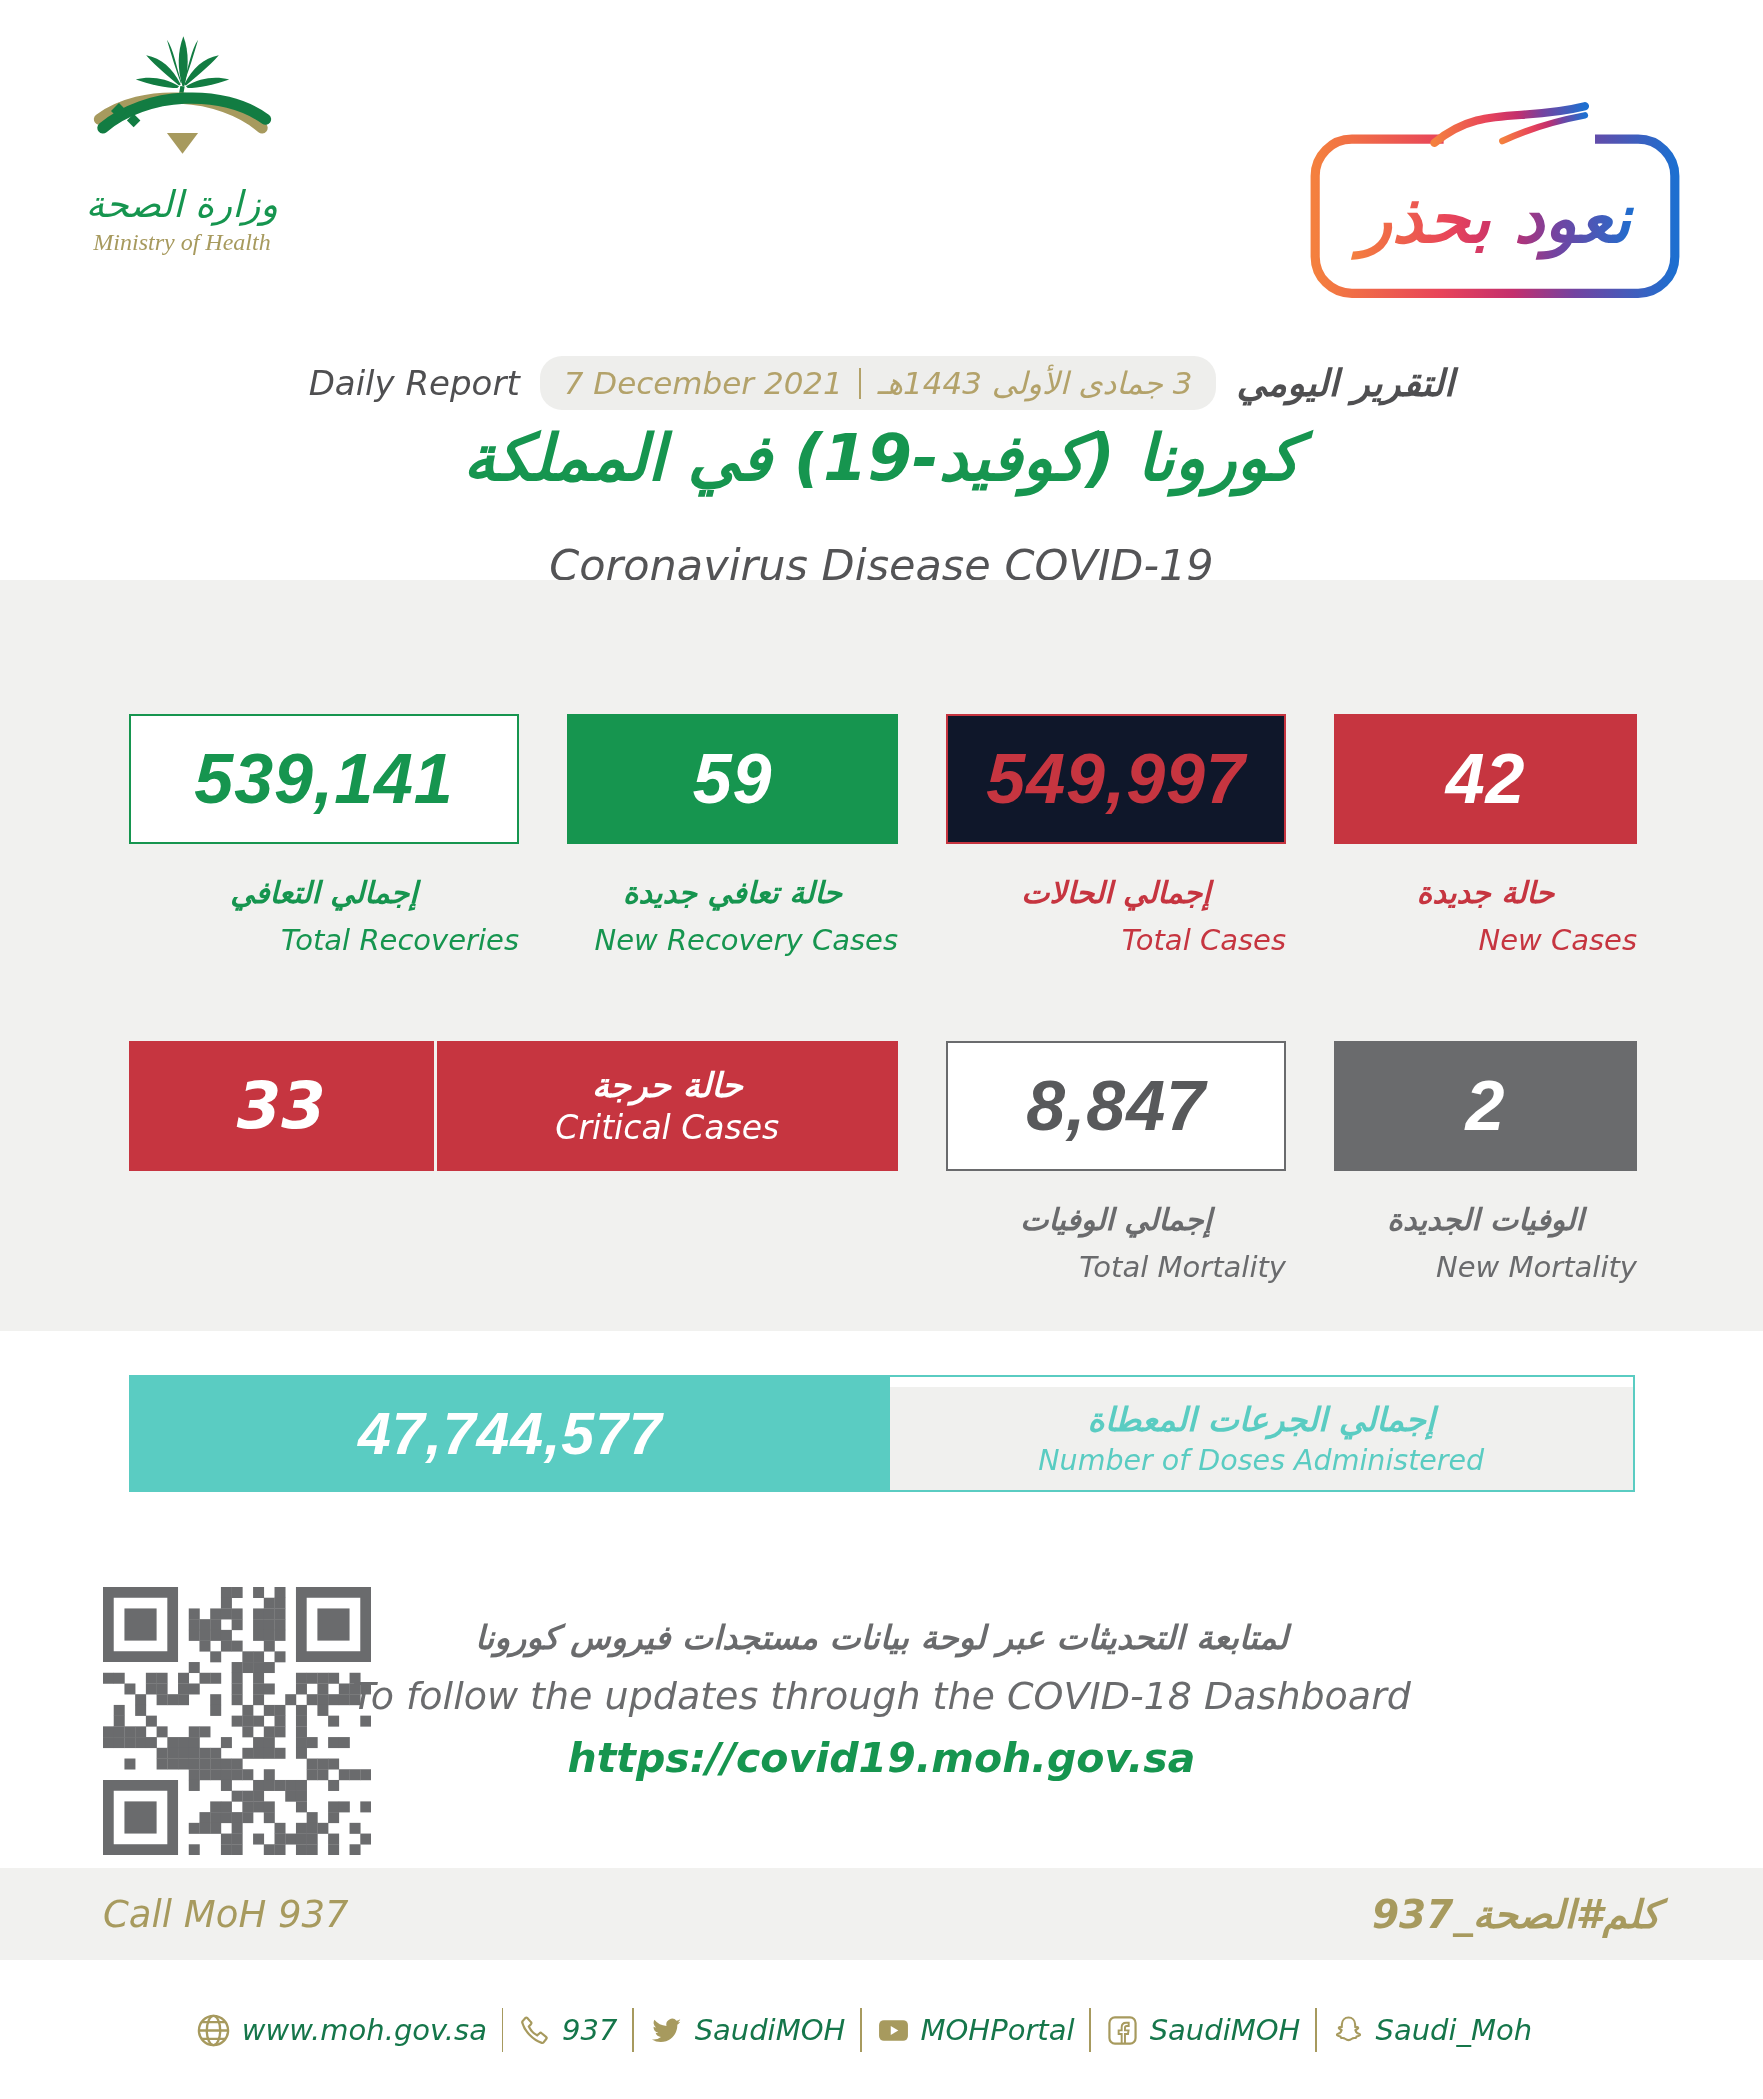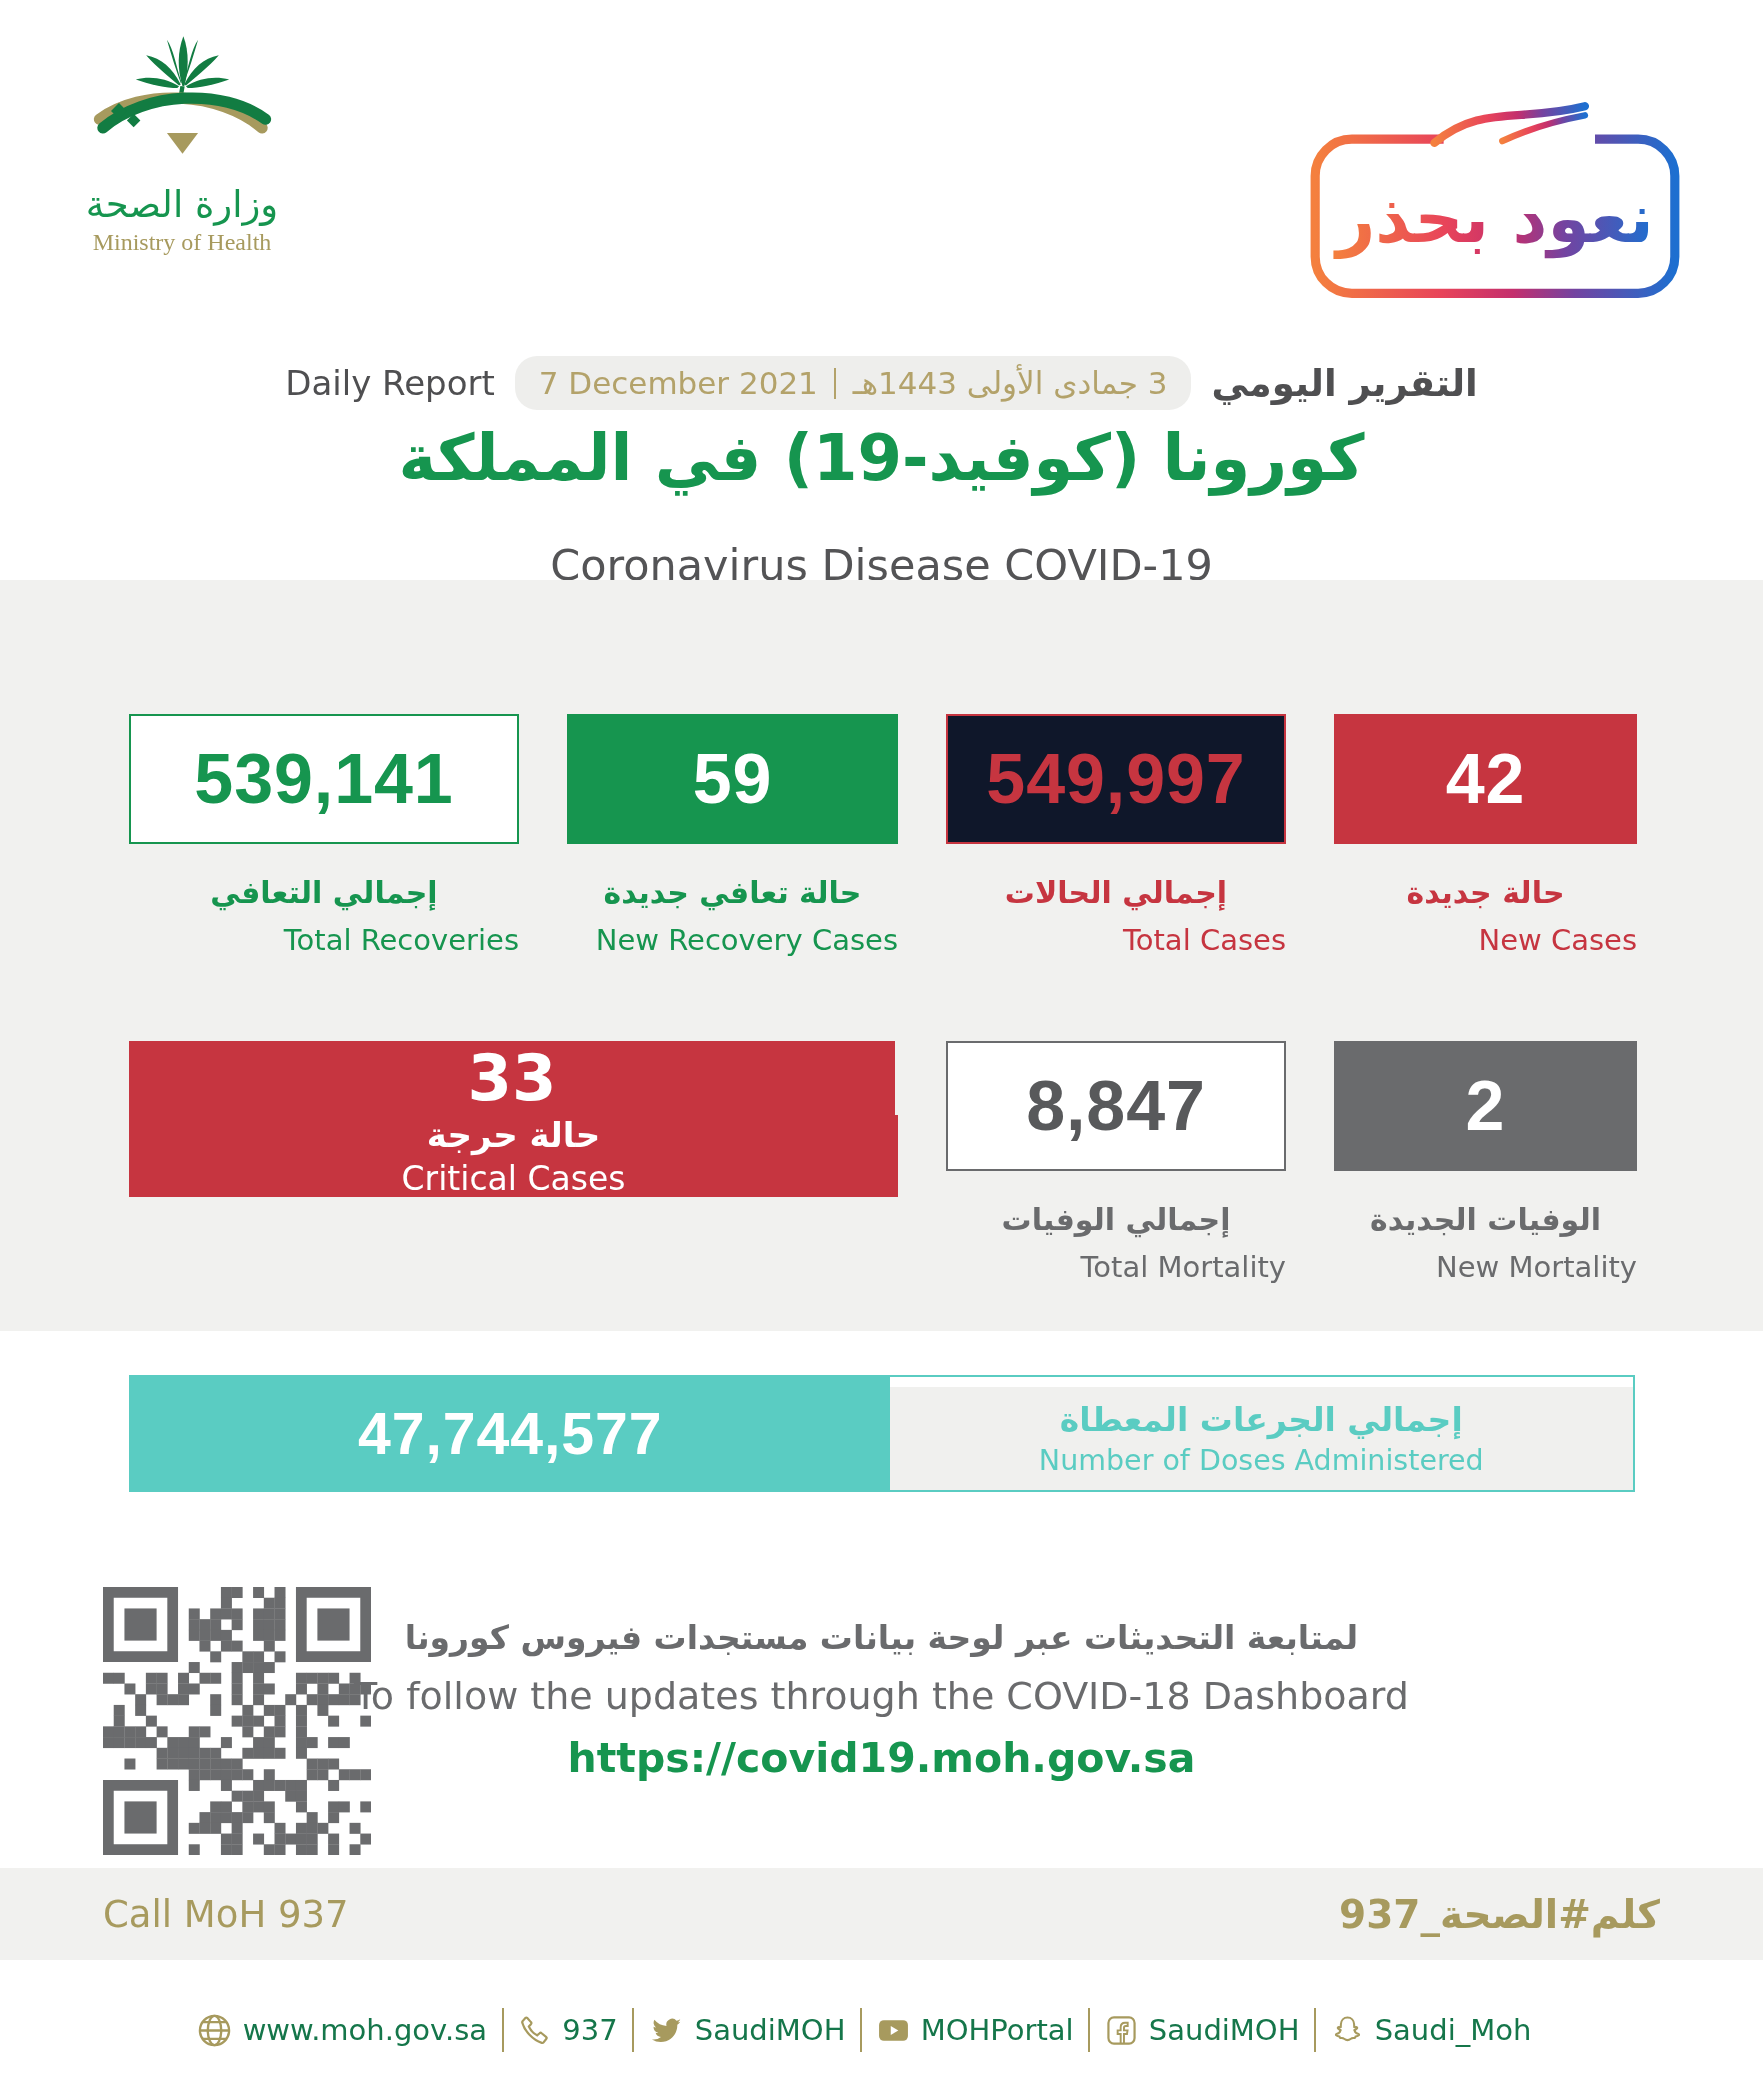--- a/index.html
+++ b/index.html
@@ -3,21 +3,21 @@
 <meta charset="utf-8">
 <style>
   :root{
     --green:#16954f; --green-deep:#127c42; --red:#c63540; --gray:#6a6b6d;
     --gray-dark:#58595b; --teal:#5accc2; --gold:#a79a5e; --gold-date:#b3a26a;
     --bg-gray:#f1f1ef; --box-gray:#f0f0ee; --text-dark:#4c4c4e;
   }
   *{margin:0;padding:0;box-sizing:border-box;}
   html,body{background:#fff;}
   body{font-family:"DejaVu Sans","Liberation Sans",sans-serif;}
-  .page{position:relative;width:1763px;height:2099px;background:#fff;overflow:hidden;}
+  .page{position:relative;width:1763px;height:2099px;background:#fff;overflow:hidden;font-style:italic;}
 
   
   .logo{position:absolute;left:79px;top:31px;width:206px;text-align:center;}
   .logo-ar{font-size:37px;font-weight:500;color:var(--green);margin-top:1.8px;}
   .logo-en{font-size:24px;color:var(--gold);margin-top:3.7px;font-family:"Liberation Serif","DejaVu Serif",serif;}
   .badge{position:absolute;right:79px;top:84px;width:378px;height:226px;}
 
   .report-line{position:absolute;top:356px;left:0;right:0;display:flex;justify-content:center;align-items:center;gap:20px;}
   .daily-en{font-size:34px;color:#4f4f51;}
   .date-box{background:#eeeeec;display:flex;align-items:center;gap:16.5px;padding:9.2px 24px;color:var(--gold-date);font-size:31px;border-radius:22px;}
@@ -38,21 +38,21 @@
   .fill-green{background:var(--green);color:#fff;}
   .outline-red{background:#0f172a;border:2.8px solid var(--red);color:var(--red);}
   .fill-red{background:var(--red);color:#fff;}
   .outline-gray{background:#fff;border:2.8px solid var(--gray);color:var(--gray-dark);}
   .fill-gray{background:var(--gray);color:#fff;}
   .stat-labels{margin-top:31px;text-align:center;}
   .lab-ar{display:block;font-size:30px;font-weight:bold;}
   .lab-en{display:block;font-size:29px;margin-top:13px;text-align:right;}
   .green-t{color:var(--green);} .red-t{color:var(--red);} .gray-t{color:var(--gray);}
 
-  .critical{grid-column:1/3;height:156px;background:var(--red);display:flex;flex-direction:column;}
+  .critical{grid-column:1/3;height:130px;background:var(--red);display:flex;}
   .critical-num{flex:0 0 40%;display:flex;align-items:center;justify-content:center;
                 color:#fff;font-size:64px;font-weight:bold;border-right:3.7px solid var(--bg-gray);}
   .critical-label{flex:1;display:flex;flex-direction:column;align-items:center;justify-content:center;color:#fff;}
   .crit-ar{font-size:34px;font-weight:bold;}
   .crit-en{font-size:33px;margin-top:3.7px;}
 
   
   .doses{position:absolute;top:1375px;left:129px;width:1506px;height:117px;border:2.8px solid var(--teal);display:flex;}
   .doses-num{flex:0 0 50.5%;background:var(--teal);color:#fff;display:flex;align-items:center;justify-content:center;
              font-size:59px;font-weight:bold;font-family:"Liberation Sans",sans-serif;letter-spacing:0.9px;}

